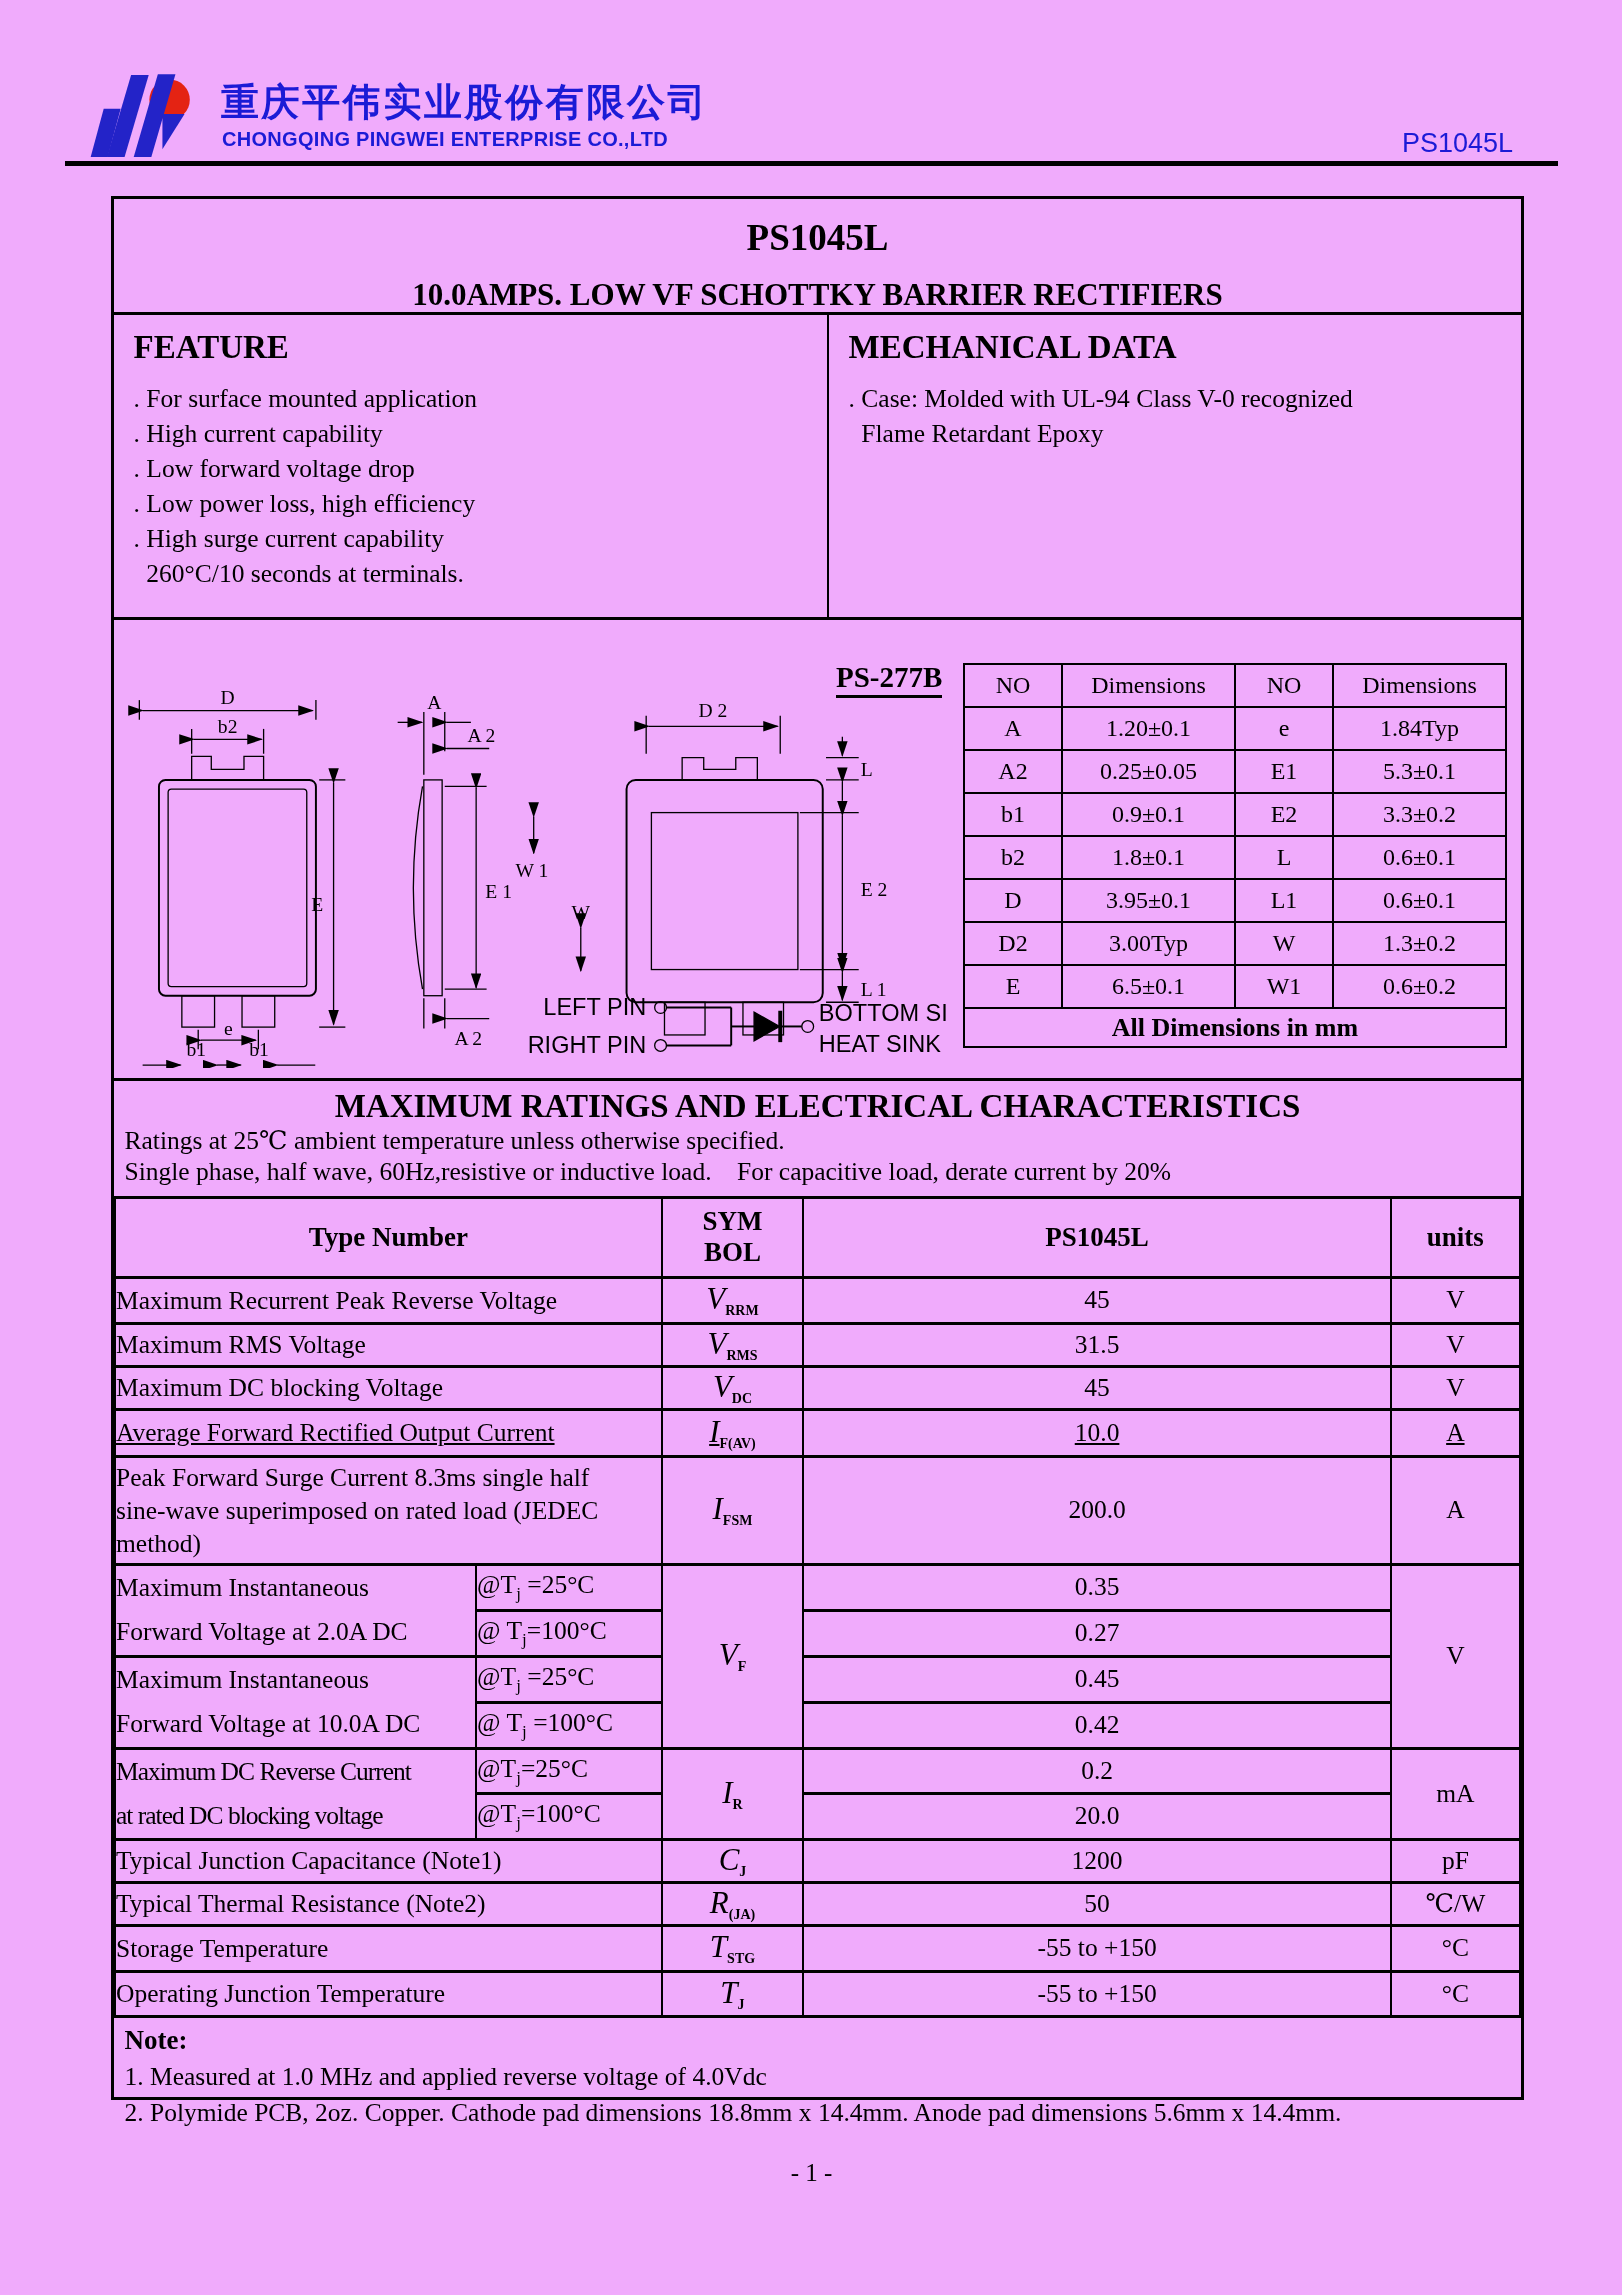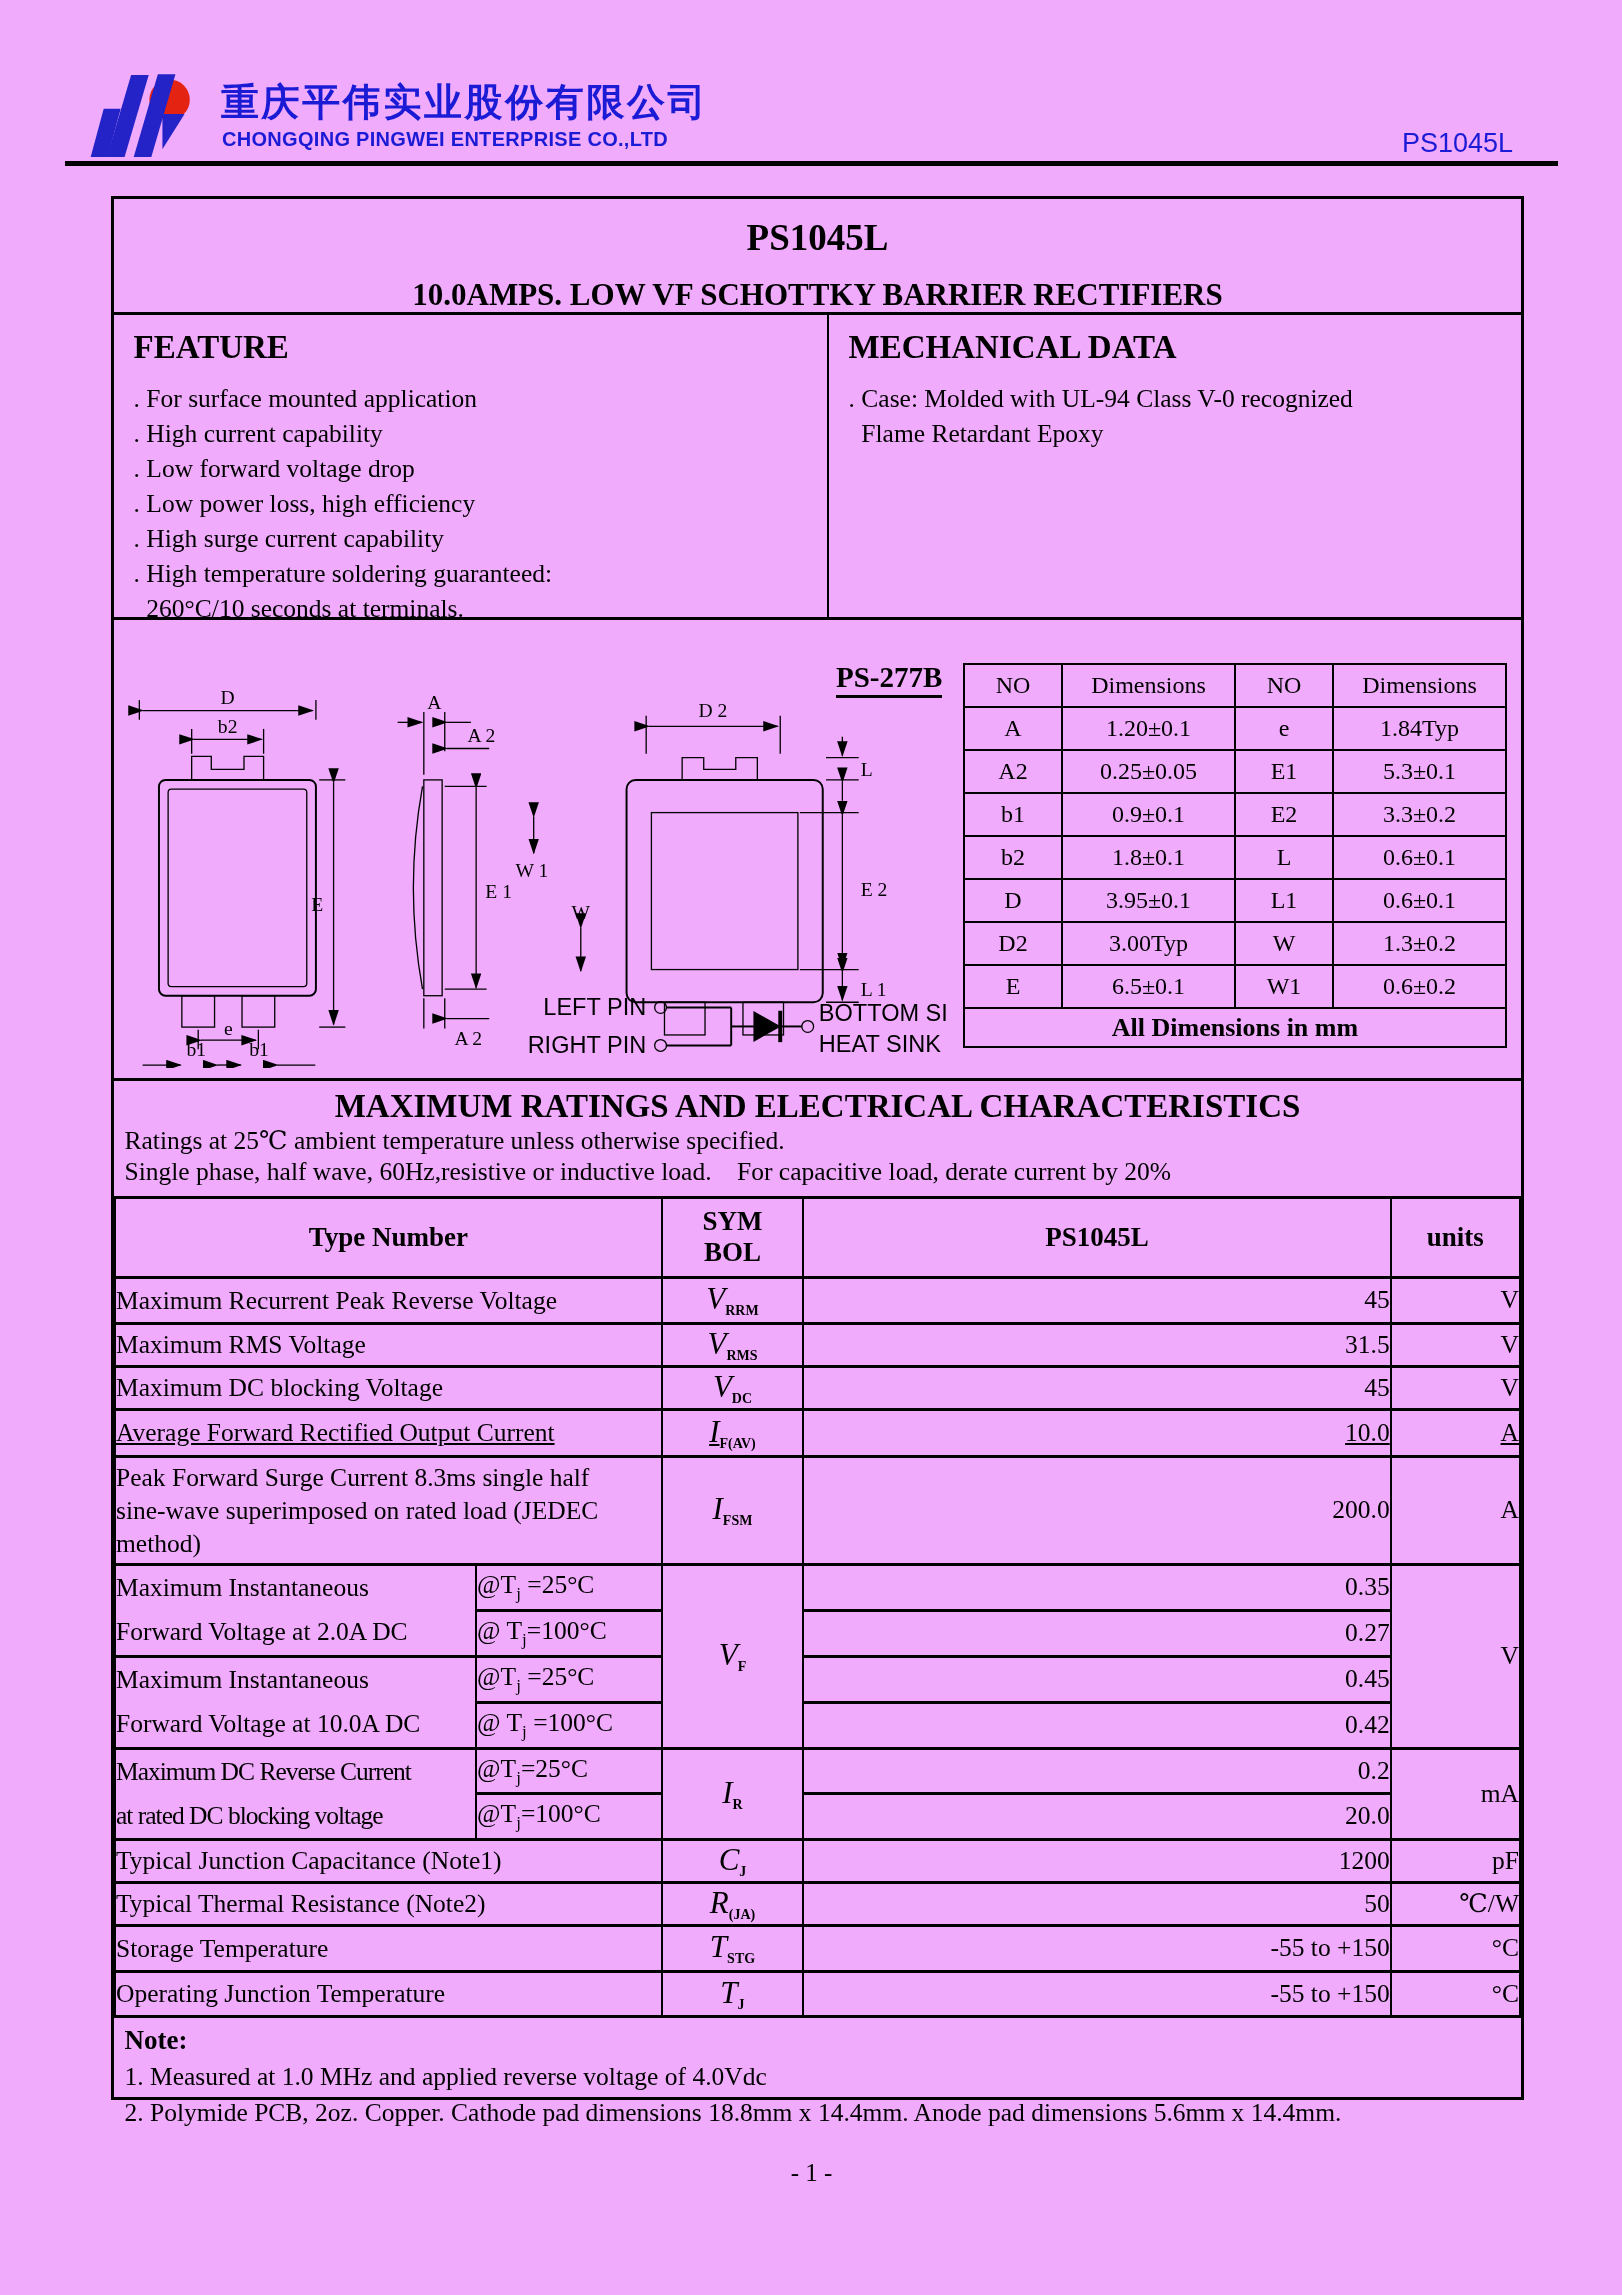--- a/index.html
+++ b/index.html
@@ -40,21 +40,21 @@
   .sec-rate{border-bottom:none;height:1014px;}
   .rate-head{padding-top:6.5px;text-align:center;font-size:33px;font-weight:bold;}
   .rate-note{font-size:25.5px;padding-left:10.5px;line-height:31px;white-space:pre-wrap;}
   .char-table{border-collapse:collapse;table-layout:fixed;width:100%;margin-top:9.2px;}
   .char-table td,.char-table th{border:2px solid #000;border-top-width:3.9px;border-bottom-width:3.9px;
         vertical-align:middle;padding:0;font-size:25.5px;}
   .char-table th{font-size:27px;font-weight:bold;text-align:center;height:77px;}
   .pfull,.plabel{text-align:left;padding-left:13px;}
   .pfull{line-height:33px;}
   .cond{text-align:left;padding-left:9.2px;font-size:23.6px;}
-  .val,.unit{text-align:right;margin-top:11px;}
+  .val,.unit{text-align:center;margin-top:11px;}
   .sym{text-align:center;}
   .sym i{font-size:31px;font-family:"Liberation Serif",serif;}
   .sym sub{font-size:14px;font-weight:bold;font-style:normal;}
   .cond sub{font-size:17px;}
   .wsp{white-space:pre;}
   .h70{height:46px;} .h66{height:43px;} .h72{height:47px;text-decoration:underline;} .h165{height:108px;}
   .h68{height:44px;} .h65{height:43px;} .h69{height:45px;}
   .two-line div{height:44px;line-height:44px;white-space:nowrap;}
   .condensed div{letter-spacing:-1px;}
   
@@ -89,21 +89,20 @@
     </div>
 
     <div class="sec sec-fm">
       <div class="fm-col fm-left">
         <div class="fm-head">FEATURE</div>
         <div class="fm-item">. For surface mounted application</div>
         <div class="fm-item">. High current capability</div>
         <div class="fm-item">. Low forward voltage drop</div>
         <div class="fm-item">. Low power loss, high efficiency</div>
         <div class="fm-item">. High surge current capability</div>
-        <div class="fm-item">. High temperature soldering guaranteed:</div>
         <div class="fm-item">  260°C/10 seconds at terminals.</div>
       </div>
       <div class="fm-col fm-right">
         <div class="fm-head">MECHANICAL DATA</div>
         <div class="fm-item">. Case: Molded with UL-94 Class V-0 recognized</div>
         <div class="fm-item">  Flame Retardant Epoxy</div>
       </div>
     </div>
 
     <div class="sec sec-draw">

